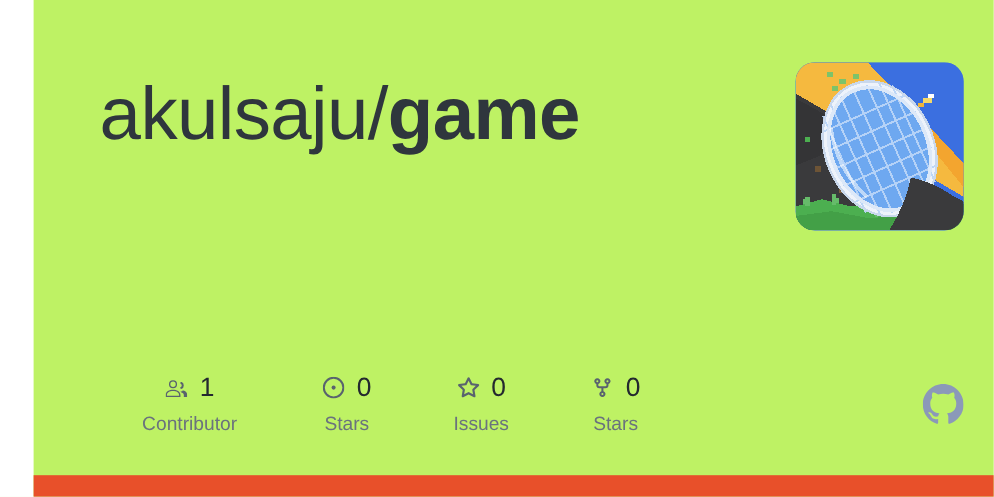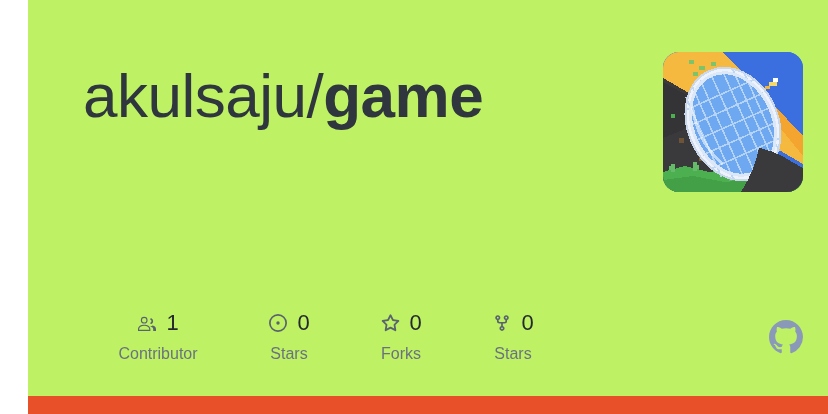--- a/index.html
+++ b/index.html
@@ -220,21 +220,21 @@
 
     <div class="stat s-stars">
       <div class="stat-top">
         <span class="stat-icon">
           <svg width="19" height="19" viewBox="0 0 16 16" fill="currentColor" aria-hidden="true">
             <path d="M8 .25a.75.75 0 0 1 .673.418l1.882 3.815 4.21.612a.75.75 0 0 1 .416 1.279l-3.046 2.97.719 4.192a.75.75 0 0 1-1.088.791L8 12.347l-3.766 1.98a.75.75 0 0 1-1.088-.79l.72-4.194L.818 6.374a.75.75 0 0 1 .416-1.28l4.21-.611L7.327.668A.75.75 0 0 1 8 .25Zm0 2.445L6.615 5.5a.75.75 0 0 1-.564.41l-3.097.45 2.24 2.184a.75.75 0 0 1 .216.664l-.528 3.084 2.769-1.456a.75.75 0 0 1 .698 0l2.77 1.456-.53-3.084a.75.75 0 0 1 .216-.664l2.24-2.183-3.096-.45a.75.75 0 0 1-.564-.41L8 2.694Z"></path>
           </svg>
         </span>
         <span class="stat-value">0</span>
       </div>
-      <div class="stat-label">Forks</div>
+      <div class="stat-label">Issues</div>
     </div>
 
     <div class="stat s-forks">
       <div class="stat-top">
         <span class="stat-icon">
           <svg width="18" height="18" viewBox="0 0 16 16" fill="currentColor" aria-hidden="true">
             <path d="M5 5.372v.878c0 .414.336.75.75.75h4.5a.75.75 0 0 0 .75-.75v-.878a2.25 2.25 0 1 1 1.5 0v.878a2.25 2.25 0 0 1-2.25 2.25h-1.5v2.128a2.251 2.251 0 1 1-1.5 0V8.5h-1.5A2.25 2.25 0 0 1 3.5 6.25v-.878a2.25 2.25 0 1 1 1.5 0ZM5 3.25a.75.75 0 1 0-1.5 0 .75.75 0 0 0 1.5 0Zm6.75.75a.75.75 0 1 0 0-1.5.75.75 0 0 0 0 1.5Zm-3 8.75a.75.75 0 1 0-1.5 0 .75.75 0 0 0 1.5 0Z"></path>
           </svg>
         </span>
         <span class="stat-value">0</span>

